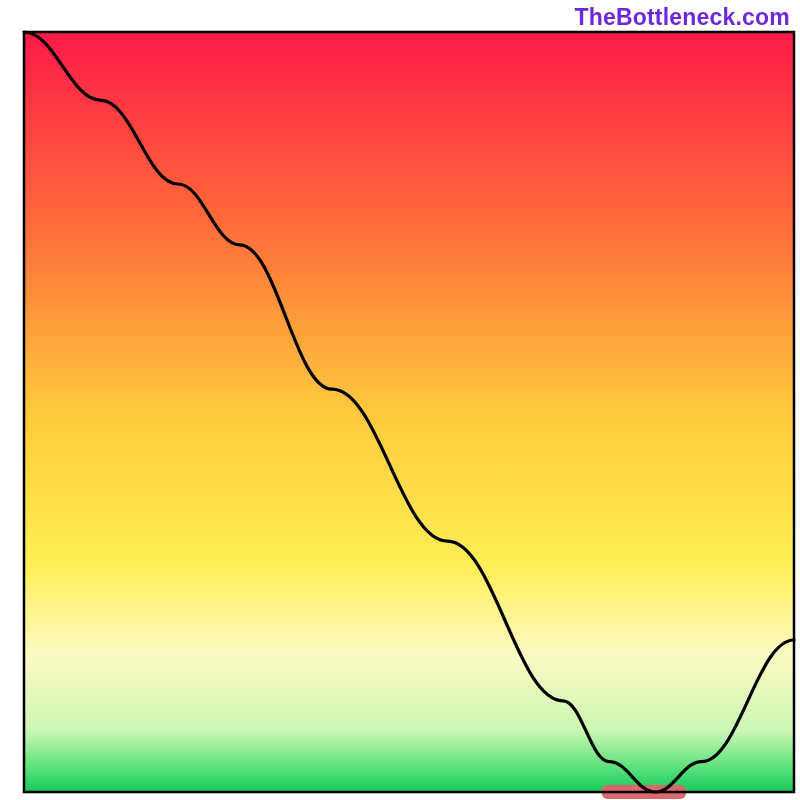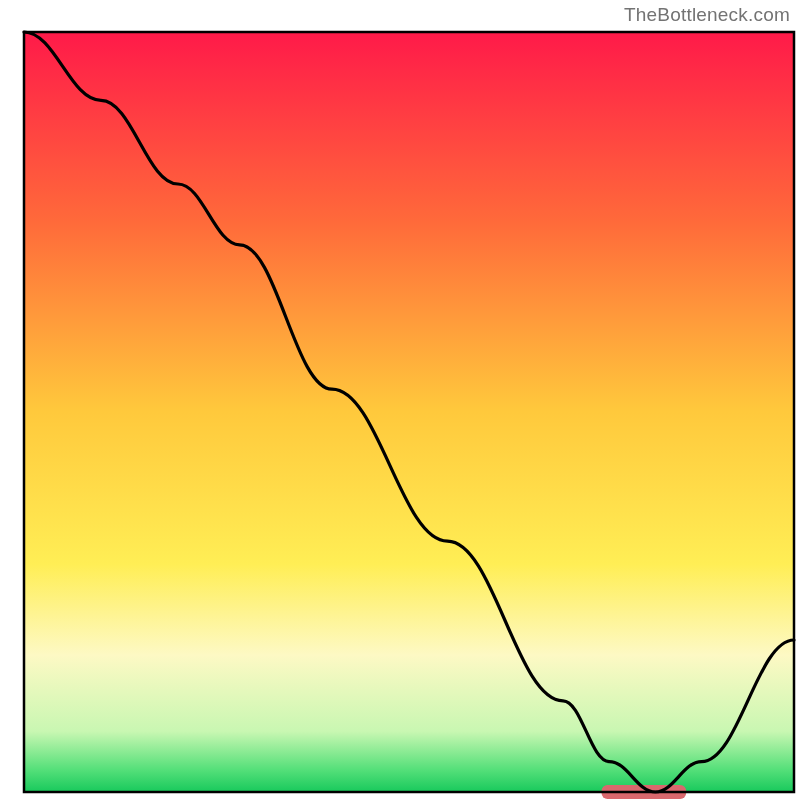--- a/index.html
+++ b/index.html
@@ -13,23 +13,23 @@
   .chart-container {
     position: relative;
     width: 800px;
     height: 800px;
     background: #ffffff;
   }
   .watermark {
     position: absolute;
     top: 4px;
     right: 10px;
-    font-size: 19px;
-    font-weight: normal;
-    color: #737373;
+    font-size: 23px;
+    font-weight: bold;
+    color: #6d28d9;
     z-index: 10;
     letter-spacing: 0.2px;
   }
   svg.plot {
     position: absolute;
     left: 0;
     top: 0;
   }
 </style>
 </head>

